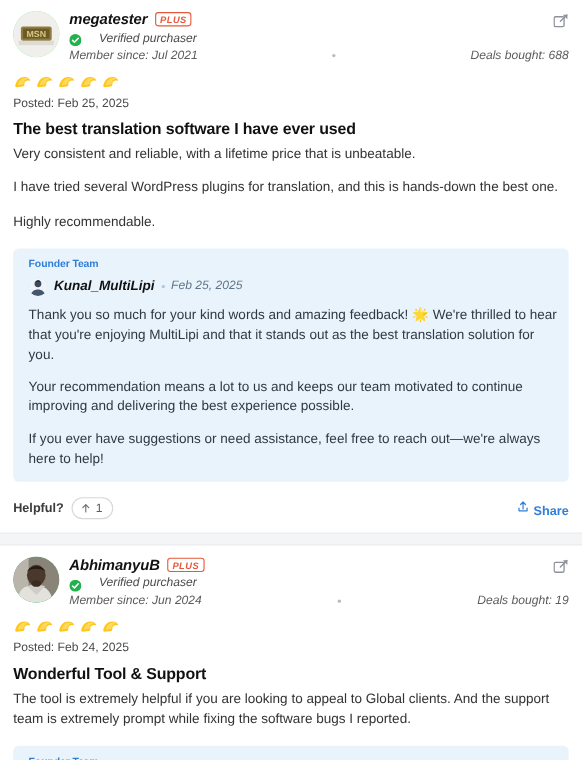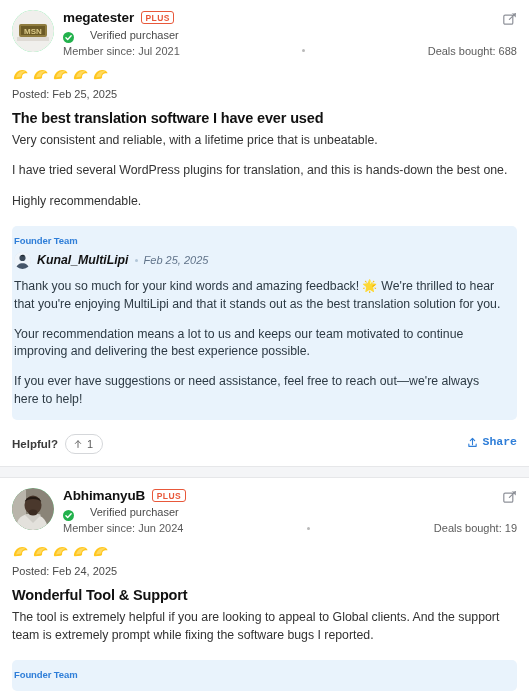--- a/index.html
+++ b/index.html
@@ -48,21 +48,21 @@
     height: 42px;
     border-radius: 50%;
     flex: 0 0 42px;
     margin-right: 9px;
     overflow: hidden;
     position: relative;
     background: #86efac;
   }
   .avatar svg { display: block; }
 
-  .id-col { flex: 1 1 auto; min-width: 0; padding-top: 1px; }
+  .id-col { flex: 1 1 auto; min-width: 0; padding-top: 1px; font-style: italic; }
 
   .name-row {
     display: flex;
     align-items: center;
     gap: 7px;
     line-height: 1;
   }
   .username {
     font-size: 13.5px;
     font-weight: bold;
@@ -143,21 +143,21 @@
     line-height: 1.45;
     color: #333;
     margin: 6px 0 0 0;
   }
   .rv-para + .rv-para { margin-top: 13px; }
 
   
   .founder {
     background: #e9f3fc;
     border-radius: 5px;
-    padding: 9px 10px 11px 2px;
+    padding: 9px 10px 11px 14px;
     margin-top: 15px;
     box-sizing: border-box;
   }
   .founder-label {
     font-size: 9.5px;
     font-weight: bold;
     color: #2f7ed8;
     letter-spacing: -0.1px;
   }
   .founder-head {
@@ -220,24 +220,23 @@
     cursor: pointer;
     background: #fff;
   }
   .vote-pill svg { display: block; }
   .vote-count {
     font-size: 11px;
     color: #5a5a5a;
   }
   .share-btn {
     display: inline-flex;
-    align-items: flex-start;
+    align-items: flex-end;
     gap: 4px;
     cursor: pointer;
-    font-family: Liberation Mono, monospace;
   }
   .share-label {
     font-size: 11.5px;
     font-weight: bold;
     color: #2f7ed8;
   }
 </style>
 </head>
 <body>
 

